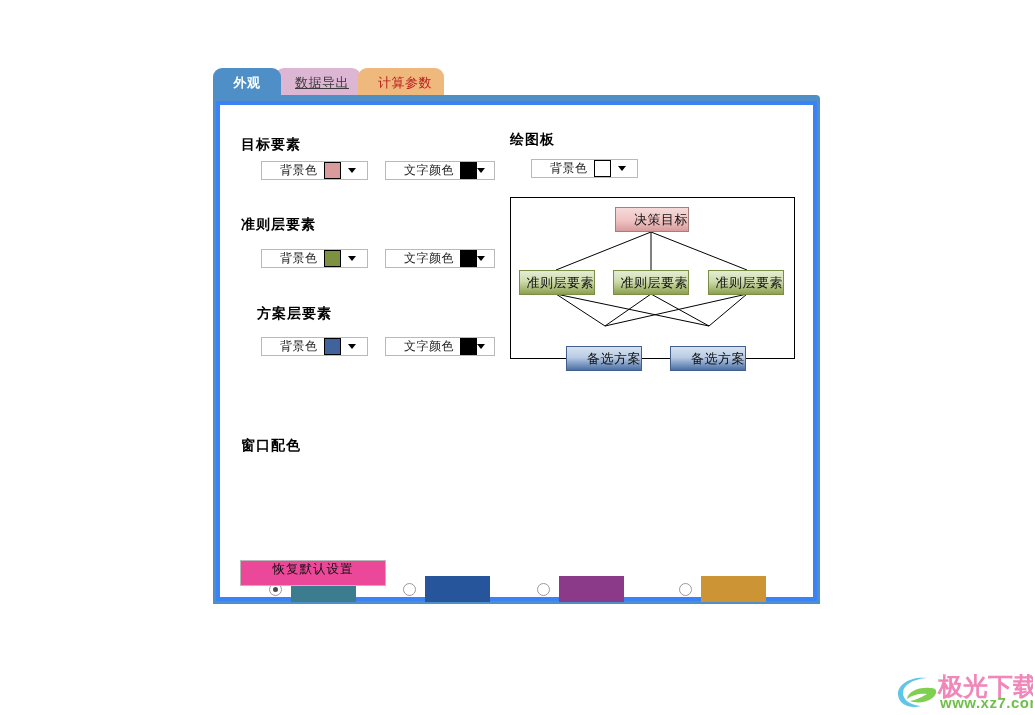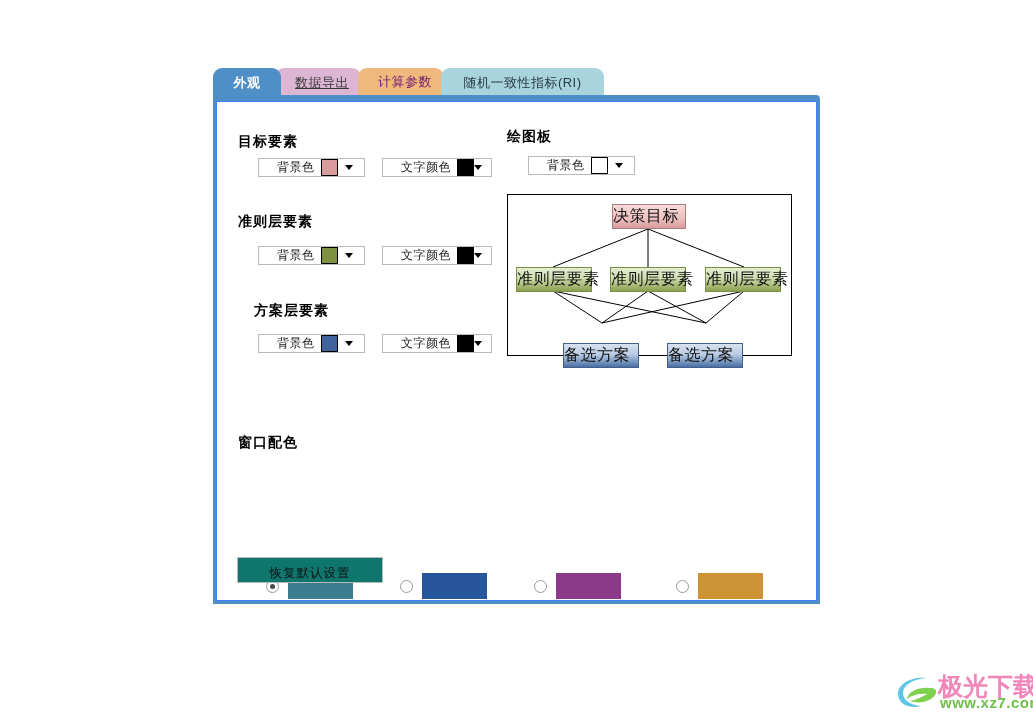--- a/index.html
+++ b/index.html
@@ -36,21 +36,21 @@
     padding: 0 20px;
     letter-spacing: 0.5px;
   }
   .tab.active {
     background: #4E8FC8;
     color: #ffffff;
     font-weight: bold;
     z-index: 5;
   }
   .tab.t2 { background: #DDB6D4; color: #3a3a3a; }
-  .tab.t3 { background: #EFB87C; color: #701a75; font-family: Liberation Mono, monospace; }
+  .tab.t3 { background: #EFB87C; color: #b91c1c; }
   .tab.t4 { background: #A8D4DE; color: #2b3a45; }
 
   #tab-underline {
     position: absolute;
     left: 213px;
     top: 95px;
     width: 607px;
     height: 9px;
     background: #4E8FC8;
     border-radius: 0 4px 0 0;
@@ -67,21 +67,21 @@
     background: #ffffff;
     border: 3px solid #4E8FC8;
     border-top: none;
     box-sizing: border-box;
     z-index: 7;
   }
   #panel-inner {
     position: absolute;
     left: 0; top: 0; right: 0; bottom: 0;
     background: #ffffff;
-    border: 1px solid #3b82f6;
+    border: 4px solid #3b82f6;
   }
 
   
   .section-title {
     position: absolute;
     font-size: 14px;
     font-weight: bold;
     color: #000000;
     letter-spacing: 1px;
     white-space: nowrap;
@@ -130,27 +130,27 @@
     height: 162px;
     background: #ffffff;
     border: 1px solid #000000;
     box-sizing: border-box;
   }
   #diagram-svg { position: absolute; left: 0; top: 0; }
   .node {
     position: absolute;
     box-sizing: border-box;
     border: 1px solid #6d6d6d;
-    font-size: 16px;
+    font-size: 13px;
     text-align: center;
     color: #111;
     letter-spacing: 0.5px;
     display: flex;
     align-items: center;
-    justify-content: flex-start;
+    justify-content: flex-end;
     white-space: nowrap;
     z-index: 3;
   }
   .node-goal {
     background: linear-gradient(to bottom, #F6DADA 0%, #EFC2C2 55%, #D89C9C 100%);
     border-color: #a97d7d;
   }
   .node-crit {
     background: linear-gradient(to bottom, #E4EDD3 0%, #CDDCAD 45%, #8DA04E 100%);
     border-color: #7c8d46;
@@ -194,27 +194,27 @@
   }
 
   
   #restore-button {
     position: absolute;
     left: 20px;
     top: 455px;
     width: 146px;
     height: 26px;
     border: 1px solid #b9b9b9;
-    background: #0f766e;
+    background: #ec4899;
     box-sizing: border-box;
     font-size: 12.5px;
     color: #111;
     letter-spacing: 1px;
     display: flex;
-    align-items: flex-end;
+    align-items: flex-start;
     justify-content: center;
     cursor: pointer;
     font-family: "Liberation Sans", sans-serif;
   }
 
   
   #watermark {
     position: absolute;
     left: 894px;
     top: 672px;
@@ -248,23 +248,20 @@
 <div id="tab-strip">
   <div class="tab active" style="left:0px; width:68px;">
     <span>外观</span>
   </div>
   <div class="tab t2" style="left:62px; width:86px;text-decoration:underline;">
     <span>数据导出</span>
   </div>
   <div class="tab t3" style="left:145px; width:86px;">
     <span>计算参数</span>
   </div>
-  <div class="tab t4" style="left:228px; width:163px;">
-    <span>随机一致性指标(RI)</span>
-  </div>
 </div>
 <div id="tab-underline"></div>
 
 <div id="content-panel">
   <div id="panel-inner">
 
     <div class="section-title" style="left:21px; top:31px;">目标要素</div>
 
     <div class="combo" style="left:41px; top:56px; width:107px;">
       <span class="combo-label">背景色</span>

